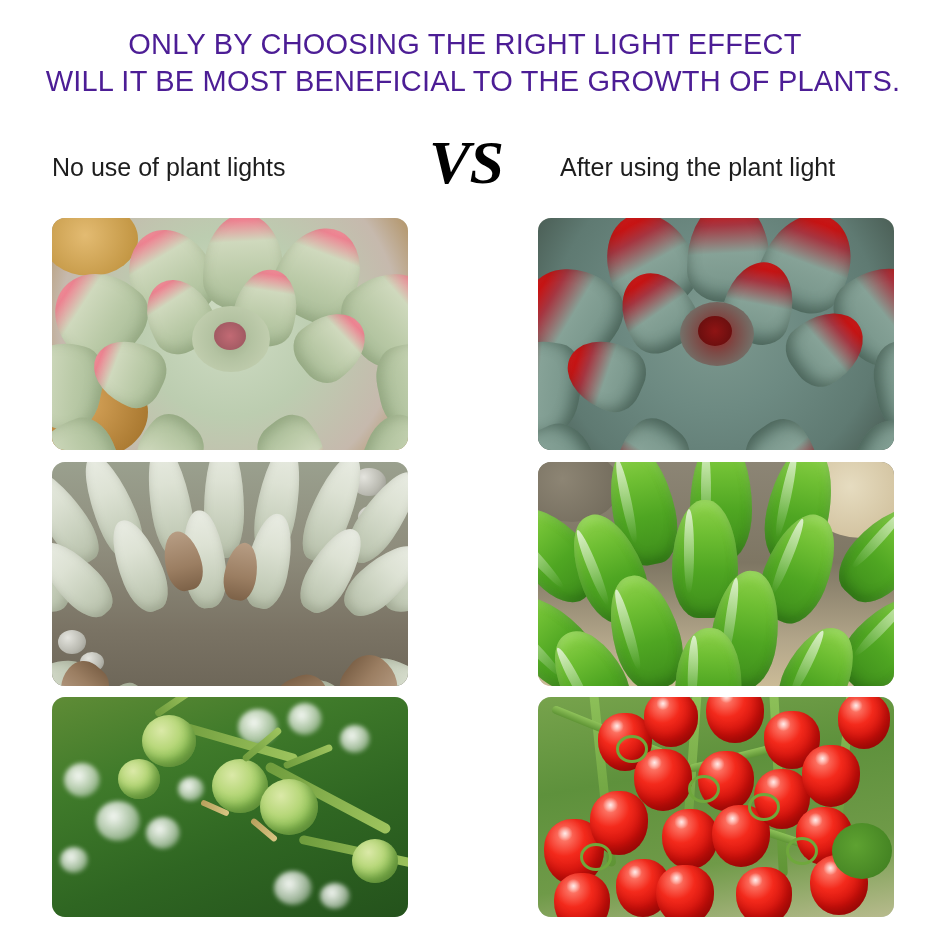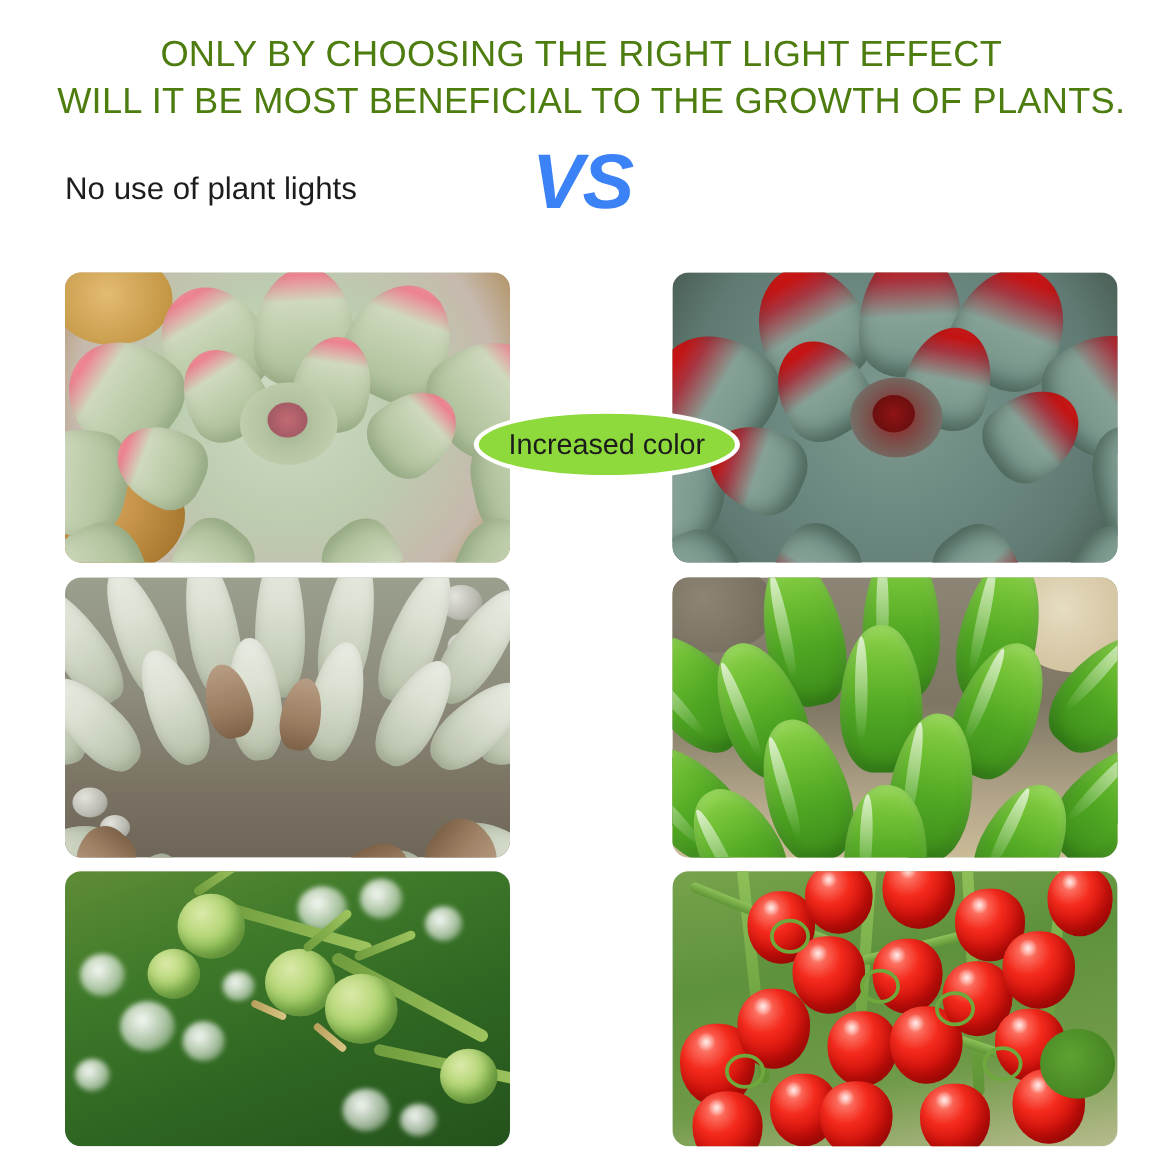--- a/index.html
+++ b/index.html
@@ -18,60 +18,60 @@
     overflow: hidden;
   }
 
   
   .headline {
     position: absolute;
     left: 0;
     top: 26px;
     width: 930px;
     text-align: center;
-    color: #4d7c0f;
+    color: #4c1d95;
     font-size: 29px;
     line-height: 37px;
     letter-spacing: 0.2px;
     font-weight: 400;
     font-family: "Liberation Sans", sans-serif;
   }
   .headline .l2 { display: block; padding-left: 16px; }
 
   
   .vsrow {
     position: absolute;
     left: 0;
-    top: 113px;
+    top: 129px;
     width: 735px;
     height: 72px;
   }
   .col-label {
     position: absolute;
     top: 24px;
     color: #1d1d1d;
     font-size: 25px;
     font-weight: 400;
     white-space: nowrap;
   }
   .col-label.left  { left: 52px; }
   .col-label.right { left: 560px; }
   .vs-word {
     position: absolute;
     left: 411px;
     top: 0px;
     width: 110px;
     text-align: center;
-    color: #3b82f6;
+    color: #000000;
     font-size: 62px;
     line-height: 66px;
     font-weight: bold;
     font-style: italic;
     letter-spacing: -1px;
-    font-family: Liberation Sans, sans-serif;
+    font-family: Liberation Serif, serif;
   }
 
   
   .photo {
     position: absolute;
     width: 356px;
     border-radius: 13px;
     overflow: hidden;
     background: #cfd6c8;
   }
@@ -220,20 +220,21 @@
 <div id="page">
 
   <div class="headline">
     <span class="l1">ONLY BY CHOOSING THE RIGHT LIGHT EFFECT</span>
     <span class="l2">WILL IT BE MOST BENEFICIAL TO THE GROWTH OF PLANTS.</span>
   </div>
 
   <div class="vsrow">
     <div class="col-label left">No use of plant lights</div>
     <div class="vs-word">VS</div>
+    <div class="col-label right">After using the plant light</div>
   </div>
 
   <div class="photo r1 cL">
     <div class="scene eche-pale">
       <div class="blob" style="left:-14px;top:148px;width:110px;height:92px;background:radial-gradient(circle at 40% 40%,#d9a65c,#9c6c24);"></div>
       <div class="blob" style="left:-10px;top:-16px;width:96px;height:74px;background:radial-gradient(circle at 45% 45%,#e3bb72,#b98b35);"></div>
       <div class="petal p" style="left:96px;top:6px;width:84px;height:92px;transform:rotate(-26deg);"></div>
       <div class="petal p" style="left:150px;top:-4px;width:80px;height:96px;transform:rotate(2deg);"></div>
       <div class="petal p" style="left:206px;top:4px;width:82px;height:94px;transform:rotate(26deg);"></div>
       <div class="petal p" style="left:38px;top:36px;width:88px;height:90px;transform:rotate(-52deg);"></div>
@@ -394,17 +395,14 @@
       <div class="fruit" style="left:300px;top:-4px;width:52px;height:56px;"></div>
       <div class="calyx" style="left:78px;top:38px;width:26px;height:22px;"></div>
       <div class="calyx" style="left:150px;top:78px;width:26px;height:22px;"></div>
       <div class="calyx" style="left:210px;top:96px;width:26px;height:22px;"></div>
       <div class="calyx" style="left:248px;top:140px;width:26px;height:22px;"></div>
       <div class="calyx" style="left:42px;top:146px;width:26px;height:22px;"></div>
       <div class="blob" style="left:294px;top:126px;width:60px;height:56px;background:radial-gradient(circle at 40% 40%,#5ea231,#3c7a1e);"></div>
     </div>
   </div>
 
-  <div class="badge badge-1">
-    <span>Increased color</span>
-  </div>
 
 </div>
 
 </body></html>

